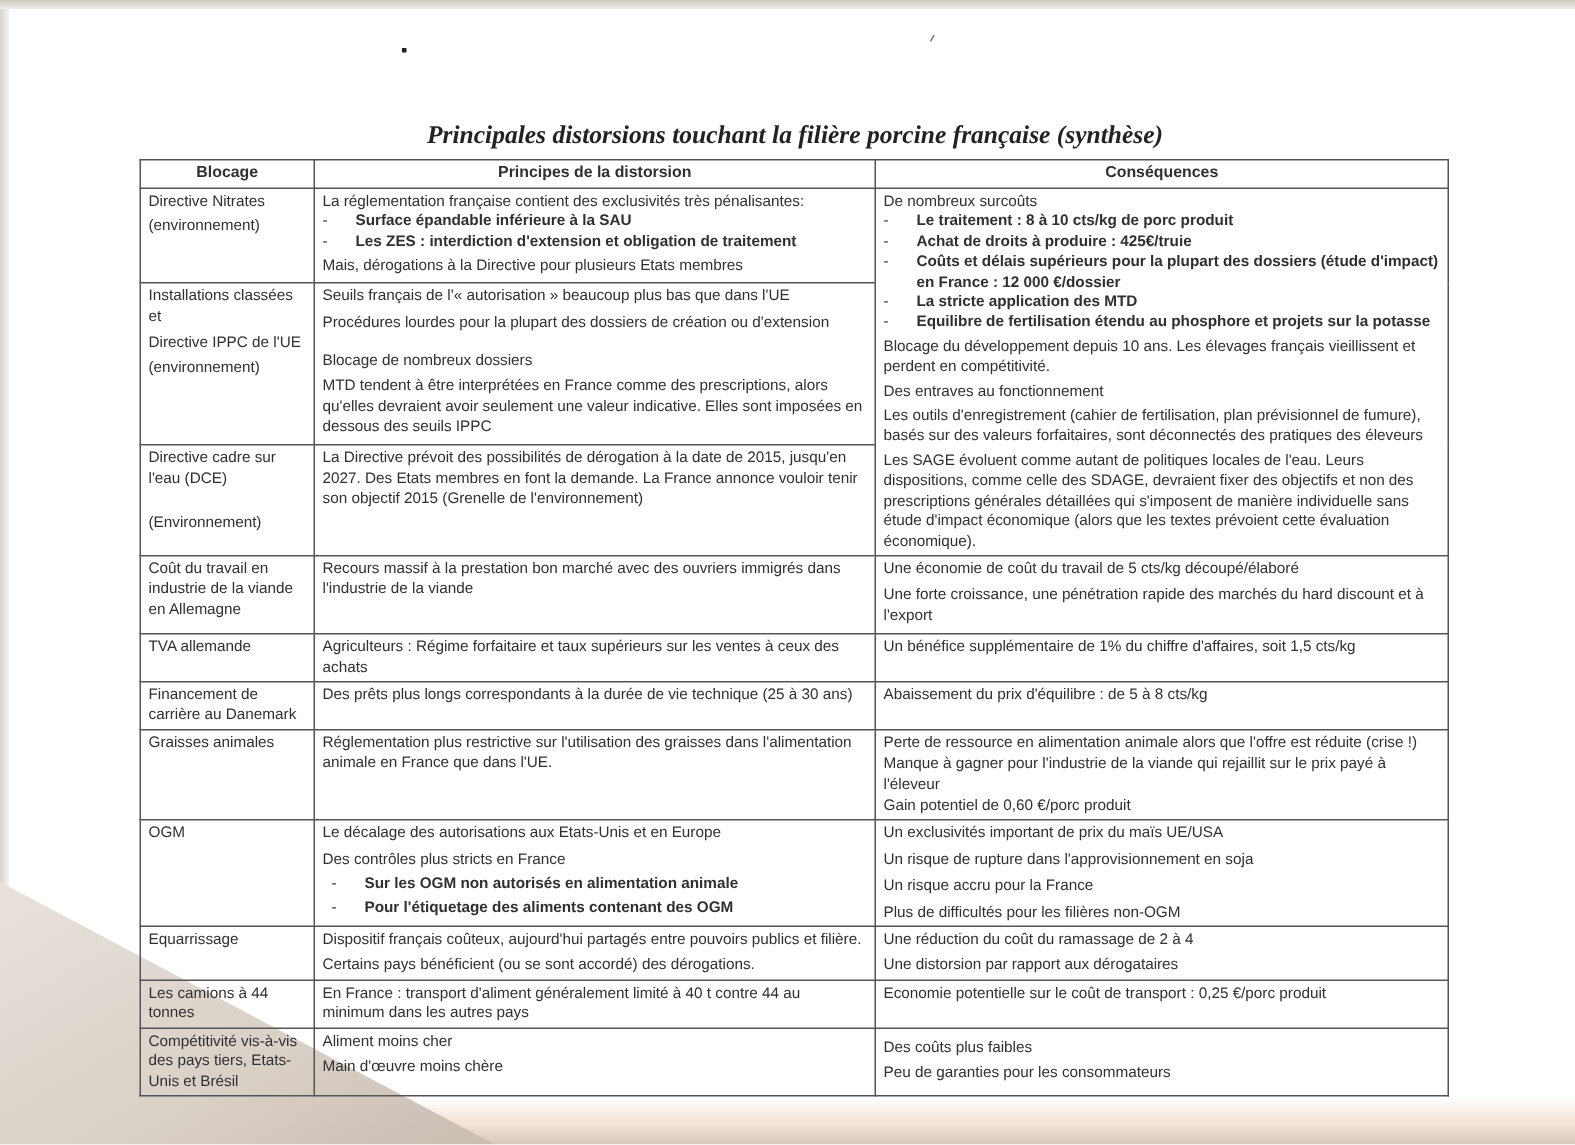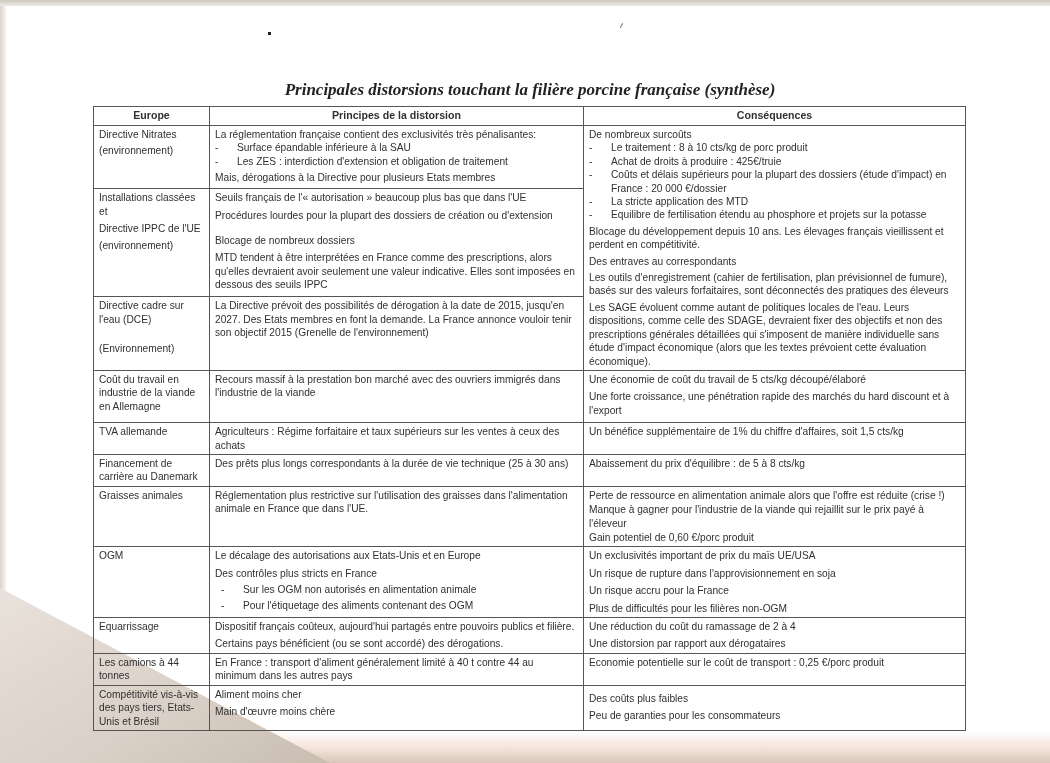--- a/index.html
+++ b/index.html
@@ -44,21 +44,21 @@
     table.doc td, table.doc th {
       border: 1px solid #555; vertical-align: top; padding: 2px 6px 2px 5px;
     }
     table.doc th { font-weight: bold; text-align: center; font-size: 10.6px; padding: 2px 4px; height: 14px; }
     col.c1 { width: 116px; }
     col.c2 { width: 374px; }
     col.c3 { width: 382px; }
     .p { margin: 0 0 3px 0; }
     .b { display: flex; margin: 0; }
     .b .dash { width: 22px; flex: none; }
-    .b .txt { flex: 1; }
+    .b .txt { flex: 1; font-weight: bold; }
     .b.indent { padding-left: 6px; }
     .u { }
   </style>
 </head>
 <body>
 
 <div class="scan-top"></div>
 <div class="scan-left"></div>
 <div class="scan-bottom"></div>
 <div class="scan-corner"></div>
@@ -68,21 +68,21 @@
 <div class="title">Principales distorsions touchant la filière porcine française (synthèse)</div>
 
 <table class="doc">
   <colgroup>
       <col class="c1">
       <col class="c2">
       <col class="c3">
     </colgroup>
   <thead>
     <tr>
-      <th>Europe</th>
+      <th>Blocage</th>
       <th>Principes de la distorsion</th>
       <th>Conséquences</th>
     </tr>
   </thead>
   <tbody>
 
     <tr style="height:60px">
       <td>
         <div class="p">Directive Nitrates</div>
         <div class="p">(environnement)</div>
@@ -104,32 +104,32 @@
         <div class="b">
             <span class="dash">-</span>
             <span class="txt">Le traitement : 8 à 10 cts/kg de porc produit</span>
           </div>
         <div class="b">
             <span class="dash">-</span>
             <span class="txt">Achat de droits à produire : 425€/truie</span>
           </div>
         <div class="b">
             <span class="dash">-</span>
-            <span class="txt">Coûts et délais supérieurs pour la plupart des dossiers (étude d'impact) en France : 20 000 €/dossier</span>
+            <span class="txt">Coûts et délais supérieurs pour la plupart des dossiers (étude d'impact) en France : 12 000 €/dossier</span>
           </div>
         <div class="b">
             <span class="dash">-</span>
             <span class="txt">La stricte application des MTD</span>
           </div>
         <div class="b" style="margin-bottom:3px">
             <span class="dash">-</span>
             <span class="txt">Equilibre de fertilisation étendu au phosphore et projets sur la potasse</span>
           </div>
         <div class="p"><span class="u">Blocage du développement</span><span> depuis 10 ans. Les élevages français vieillissent et perdent en compétitivité.</span></div>
-        <div class="p u">Des entraves au correspondants</div>
+        <div class="p u">Des entraves au fonctionnement</div>
         <div class="p">Les outils d'enregistrement (cahier de fertilisation, plan prévisionnel de fumure), basés sur des valeurs forfaitaires, sont déconnectés des pratiques des éleveurs</div>
         <div class="p" style="margin:0">Les SAGE évoluent comme autant de politiques locales de l'eau. Leurs dispositions, comme celle des SDAGE, devraient fixer des objectifs et non des prescriptions générales détaillées qui s'imposent de manière individuelle sans étude d'impact économique (alors que les textes prévoient cette évaluation économique).</div>
       </td>
     </tr>
 
     <tr style="height:98px">
       <td>
         <div class="p" style="margin-bottom:4px">Installations classées et</div>
         <div class="p" style="margin-bottom:4px">Directive IPPC de l'UE</div>
         <div class="p">(environnement)</div>

